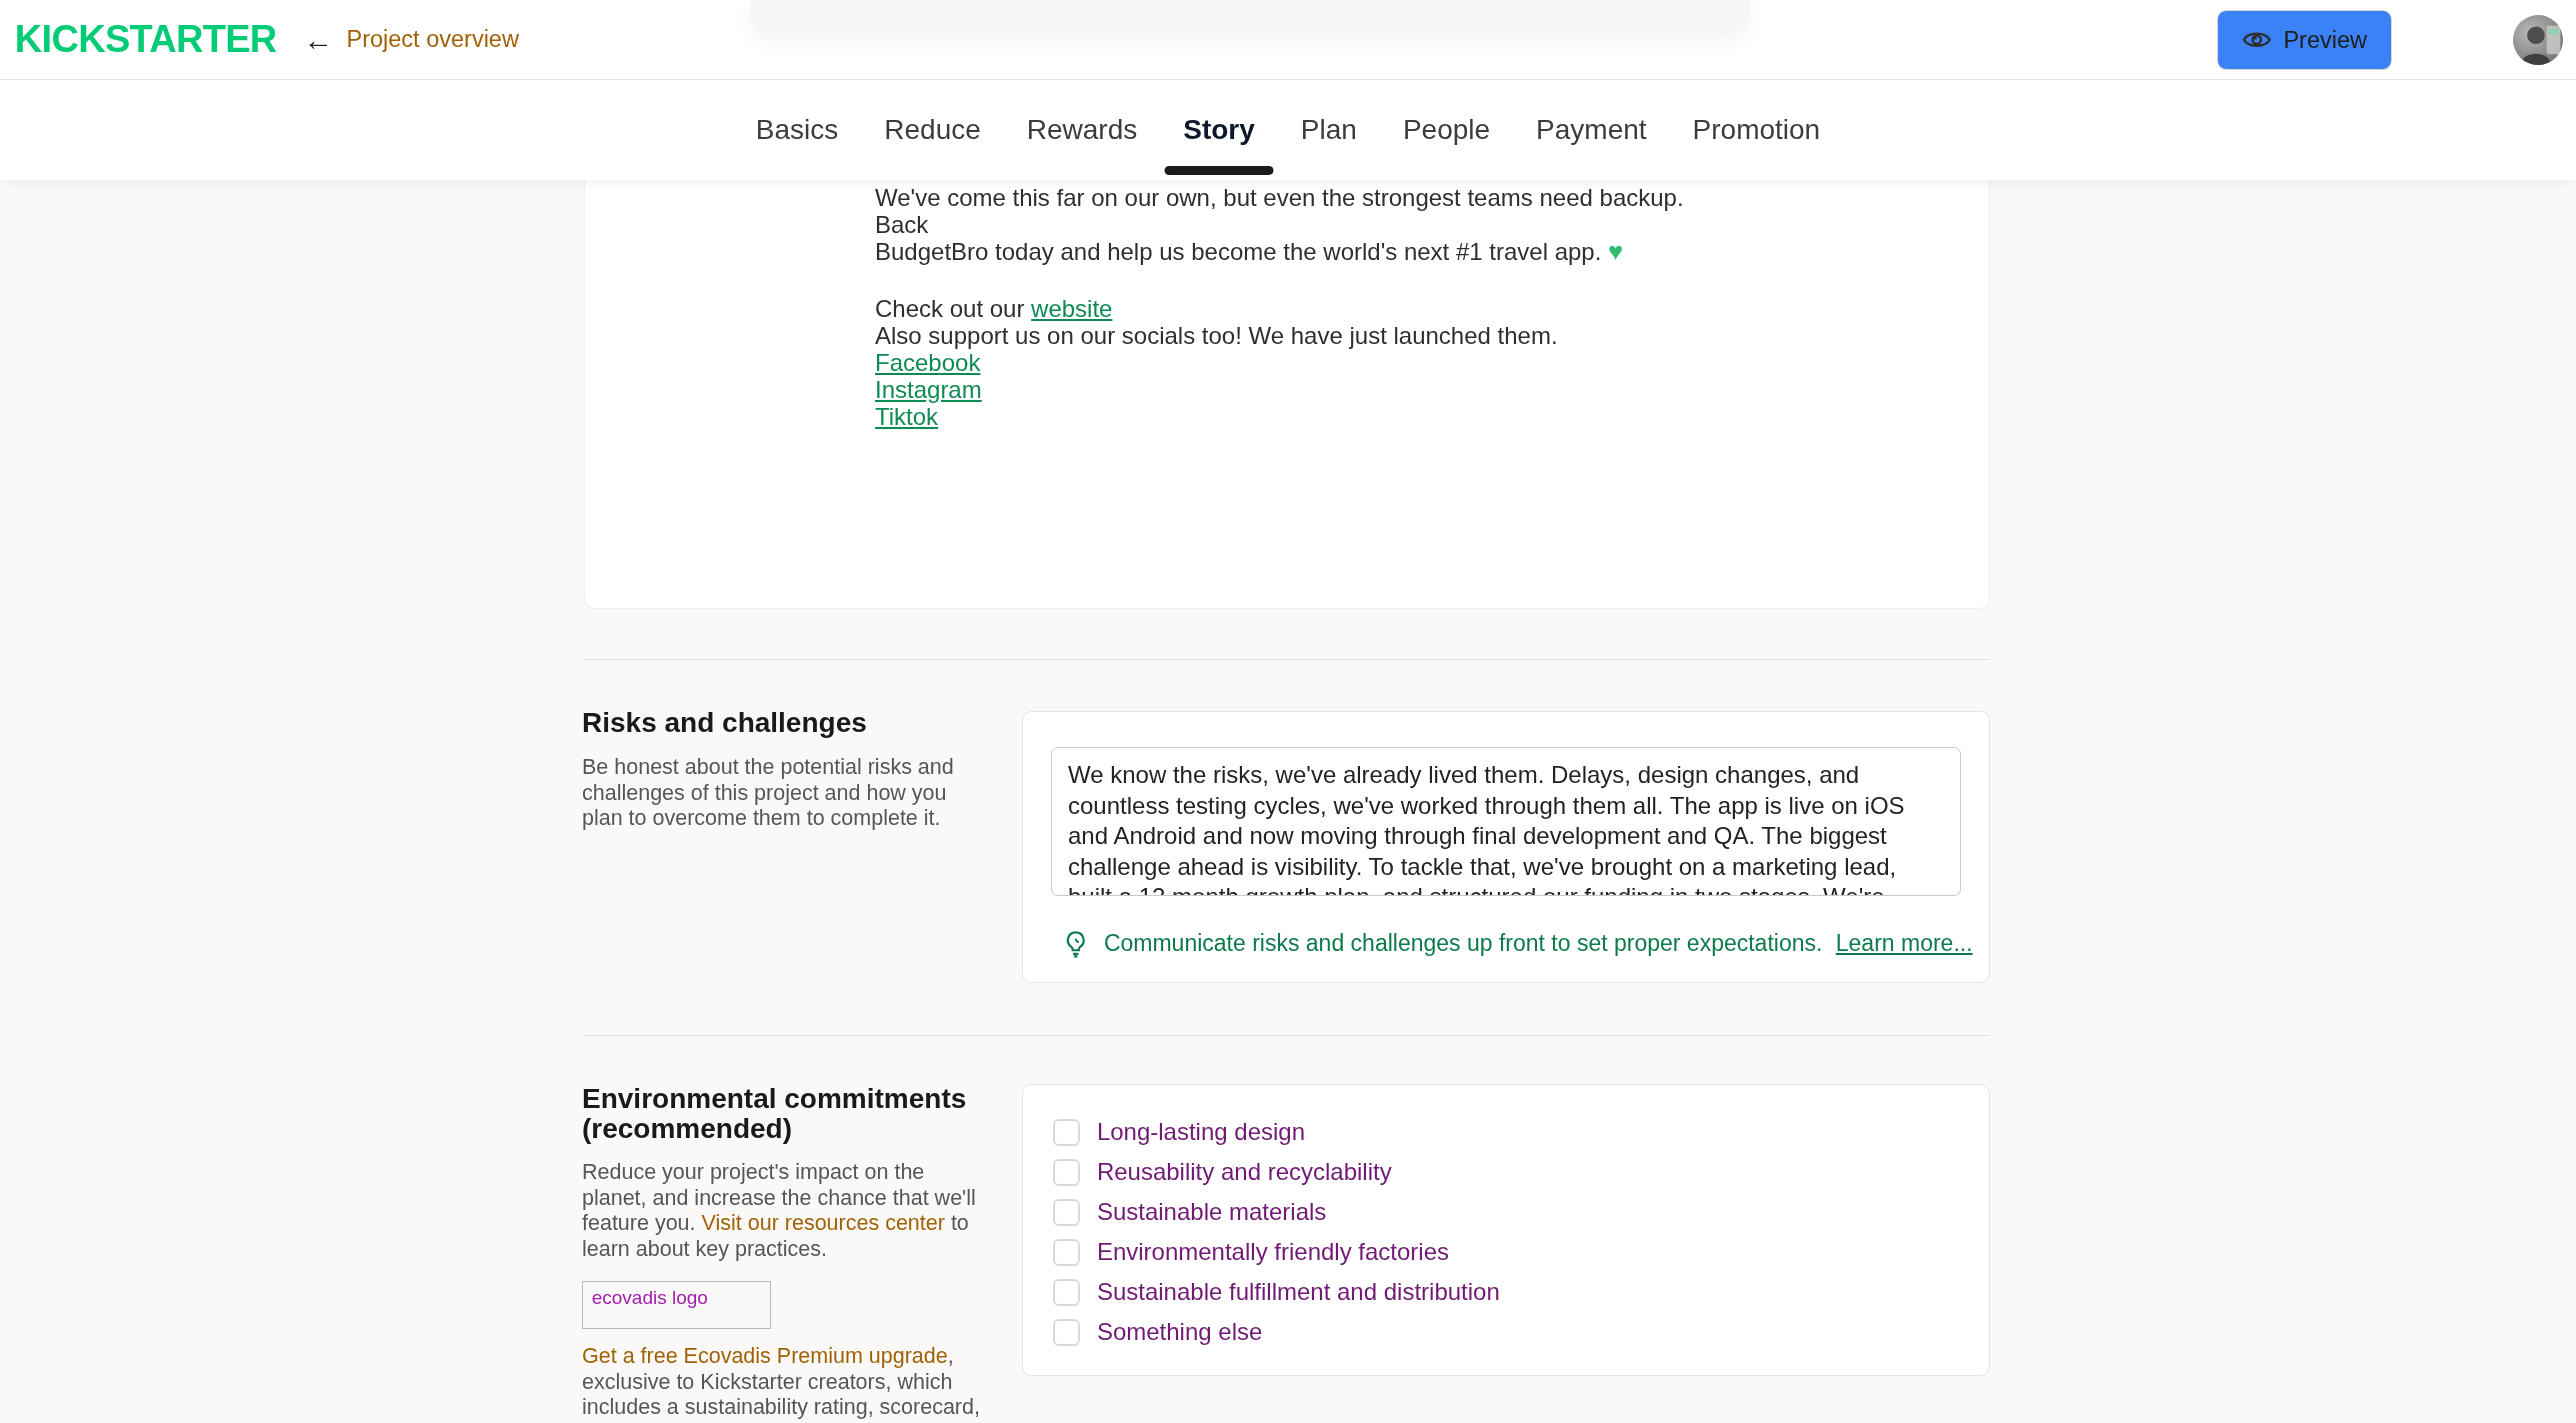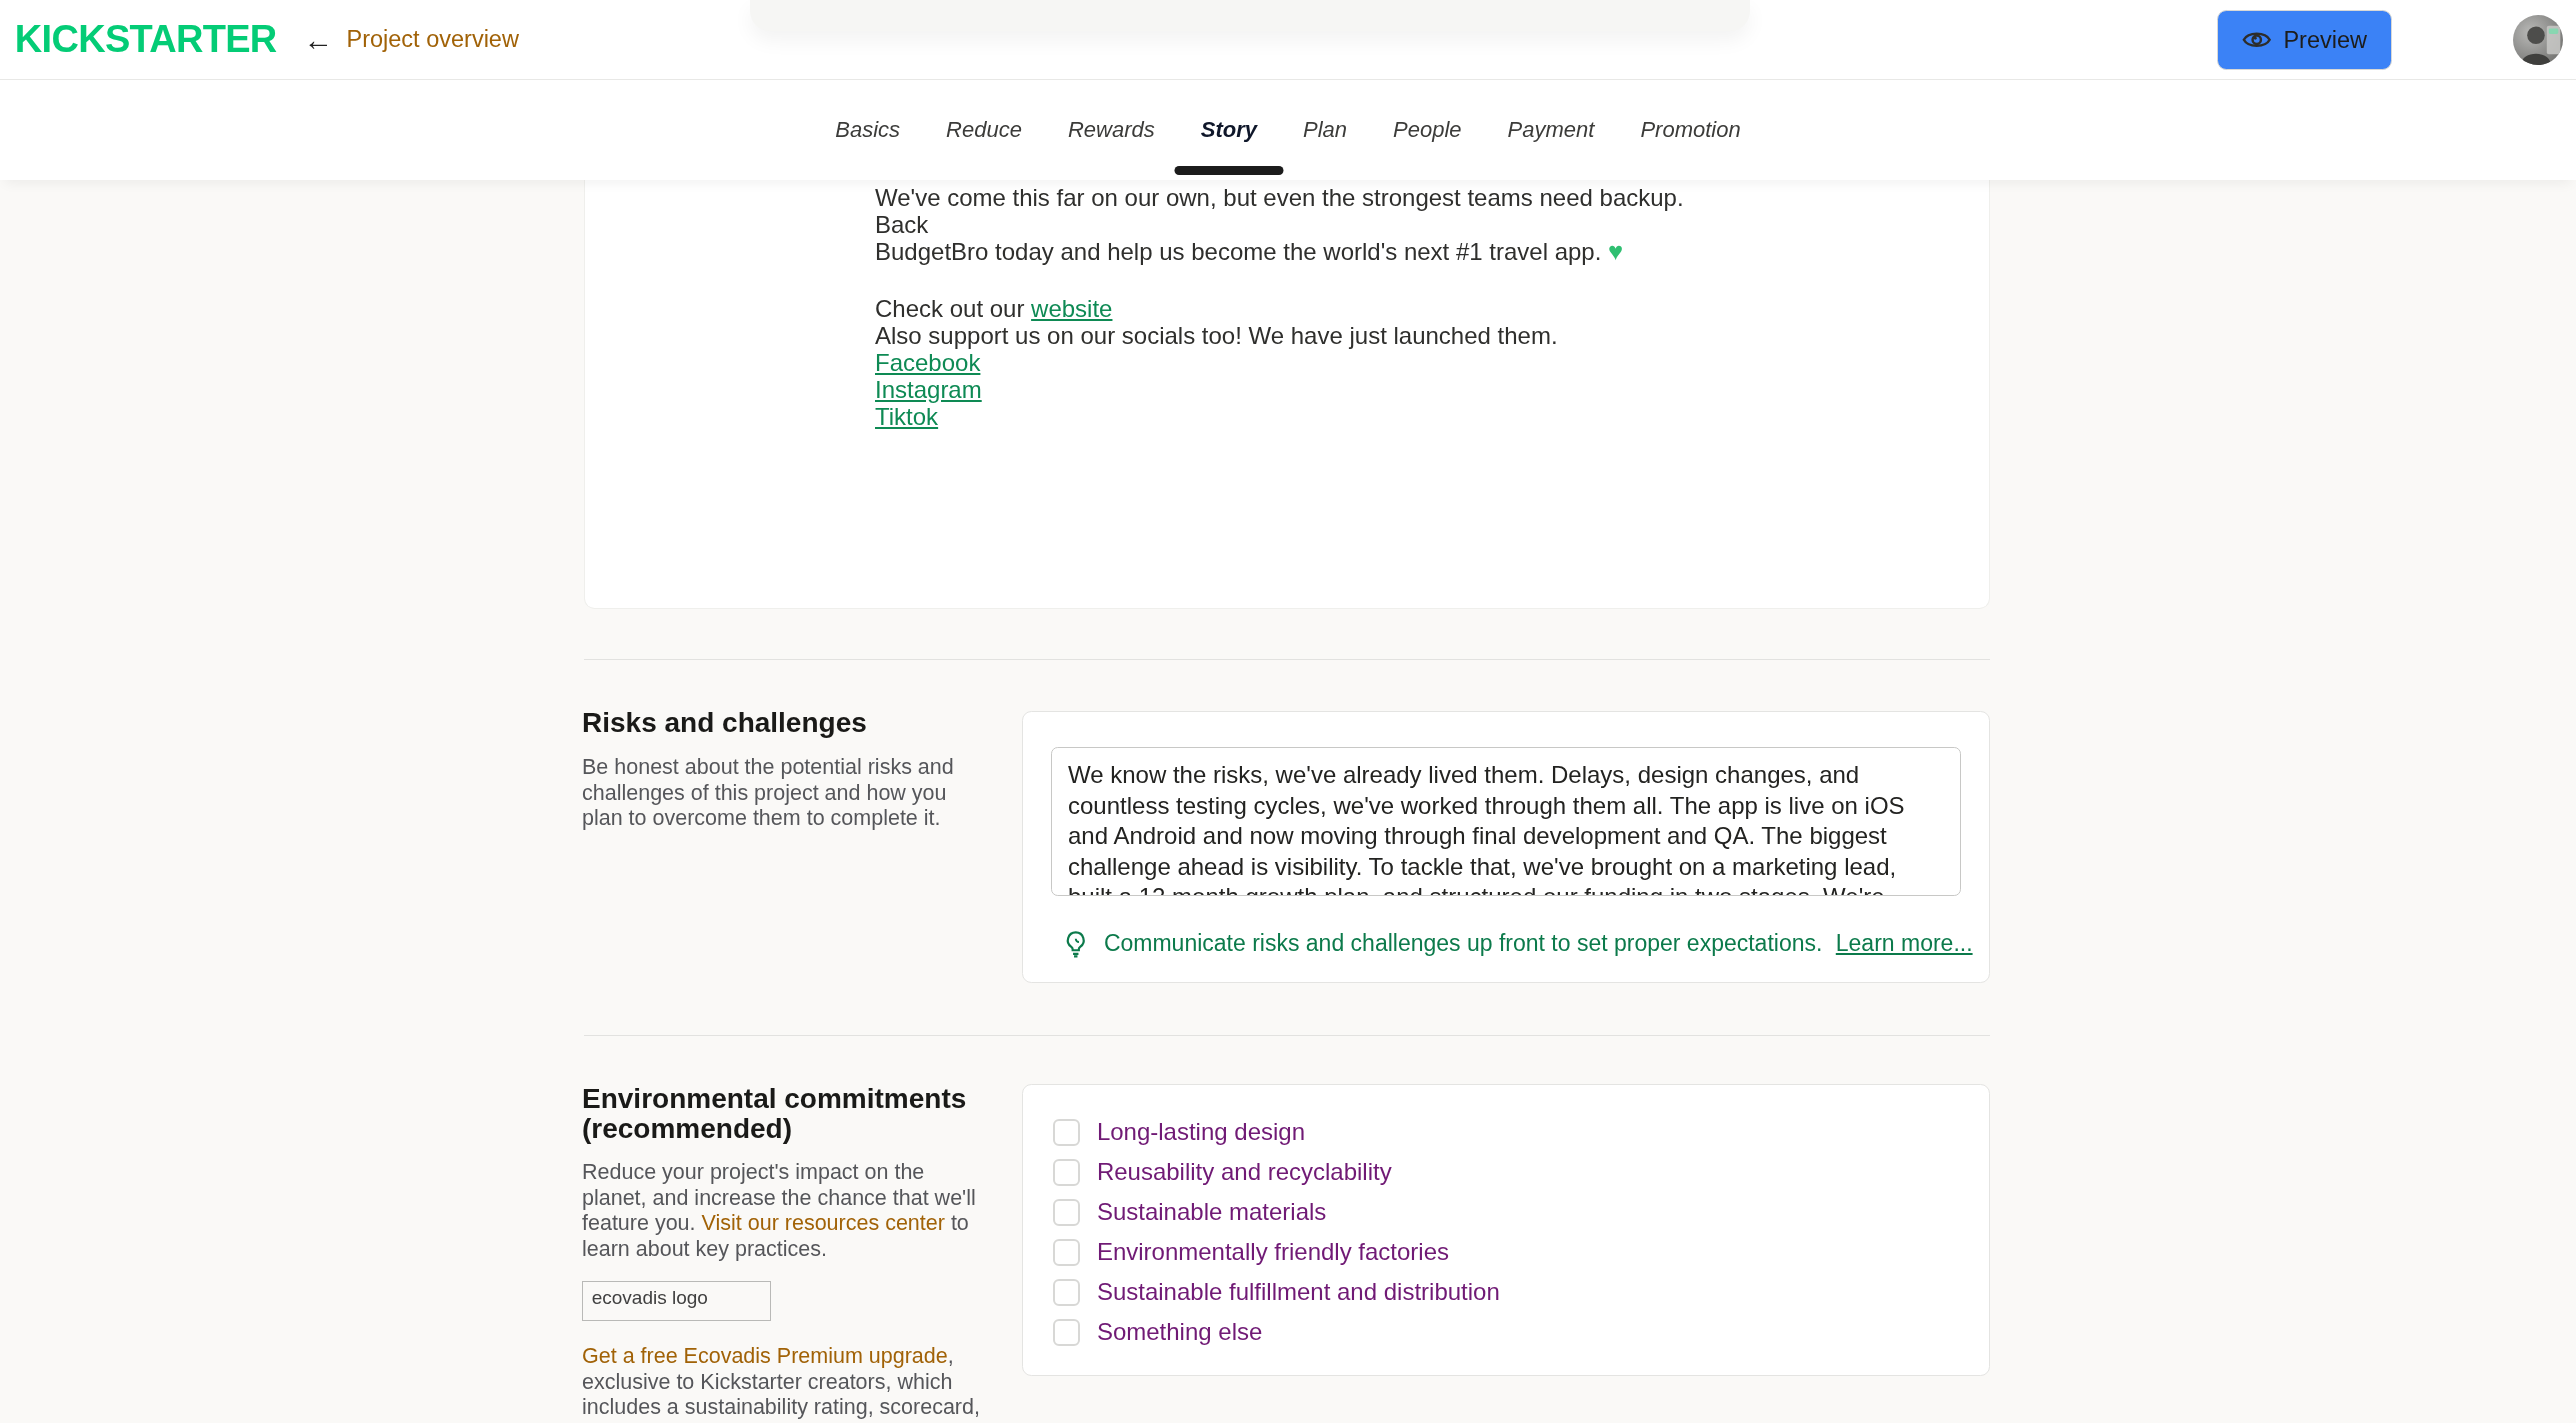--- a/index.html
+++ b/index.html
@@ -51,22 +51,22 @@
   }
   .avatar svg { width:100%; height:100%; }
 
   
   .nav-row {
     position:absolute; top:80px; left:0; width:100%; height:100px;
     display:flex; justify-content:center; align-items:stretch; gap:46px; z-index:3;
   }
   .tab {
     display:flex; align-items:center; position:relative;
-    font-size:22px; color:#3c3c3a; cursor:pointer;
-    background:none; border:none; font-family:inherit;font-style:italic;
+    font-size:28px; color:#3c3c3a; cursor:pointer;
+    background:none; border:none; font-family:inherit;
   }
   .tab.active { color:#0f172a; font-weight:700; }
   .tab.active::after {
     content:""; position:absolute; left:50%; transform:translateX(-50%);
     bottom:5.4px; width:109px; height:8.7px; border-radius:4.7px; background:#1c1c1c;
   }
 
   
   .story-card {
     position:absolute; left:584px; top:180px; width:1406px; height:429px;
@@ -106,23 +106,23 @@
     position:absolute; left:38px; bottom:24px;
     display:flex; align-items:center; gap:13.4px;
     font-size:23px; color:#0c7a4b;
   }
   .tip-link { color:#0c7a4b; text-decoration:underline; cursor:pointer; }
 
   
   .env-left { position:absolute; left:582px; top:1084px; width:423px; }
   .env-left .section-desc { margin-top:16px; width:402px; }
   .ecovadis-box {
-    position:absolute; left:582px; top:1281px; width:189px; height:40px;
+    position:absolute; left:582px; top:1281px; width:189px; height:48px;
     border:0.7px solid #b9b9b7; padding:5.4px 8.7px;
-    font-size:19px; color:#404040;
+    font-size:19px; color:#a21caf;
   }
   .upgrade-para {
     position:absolute; left:582px; top:1344px; width:429px;
     font-size:21.5px; line-height:25.5px; color:#55565a;
   }
   .env-panel { top:1084px; height:292px; padding:27px 0 0 29.5px; }
   .check-row { height:40px; display:flex; align-items:center; gap:17.4px; }
   .checkbox {
     width:27px; height:27px; flex:0 0 27px;
     border:2px solid #d8d8d6; border-radius:6px; background:#fff; cursor:pointer;

